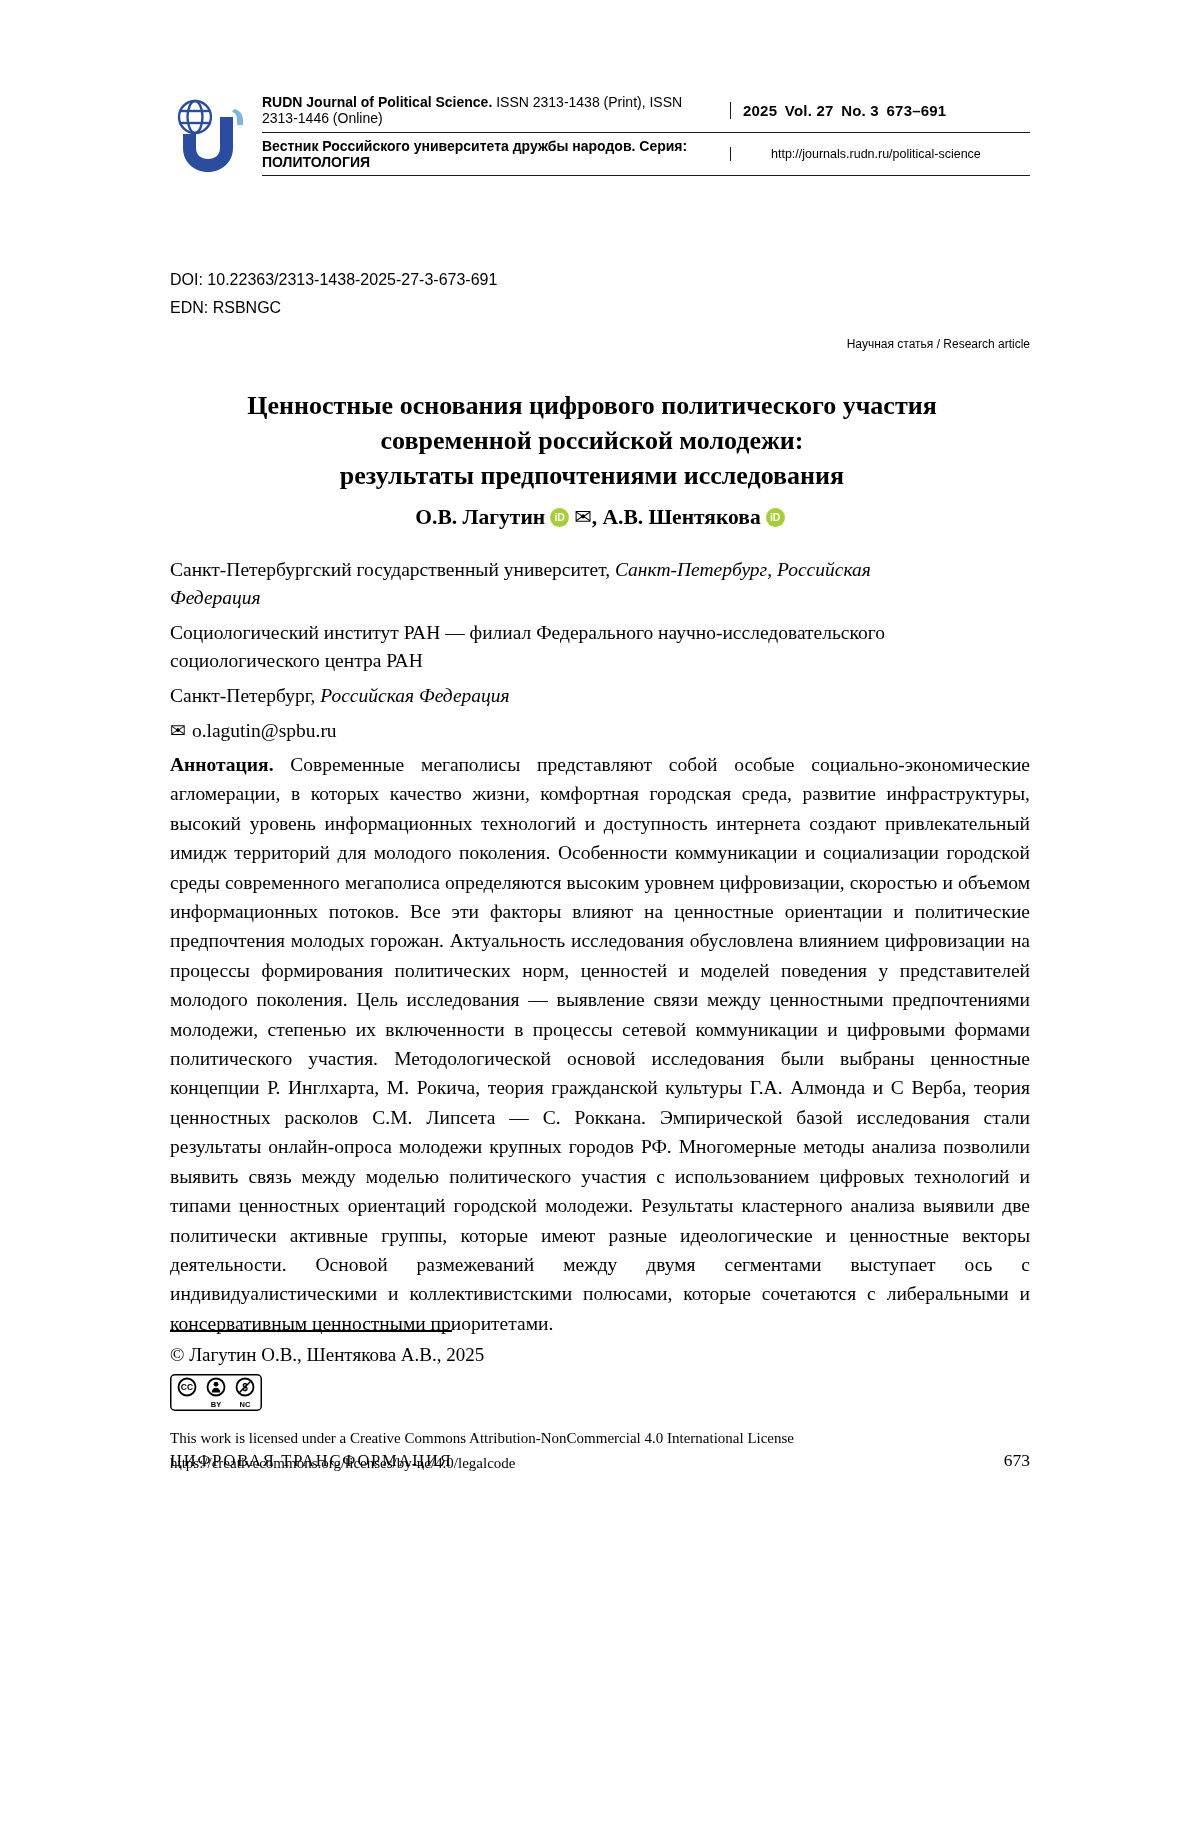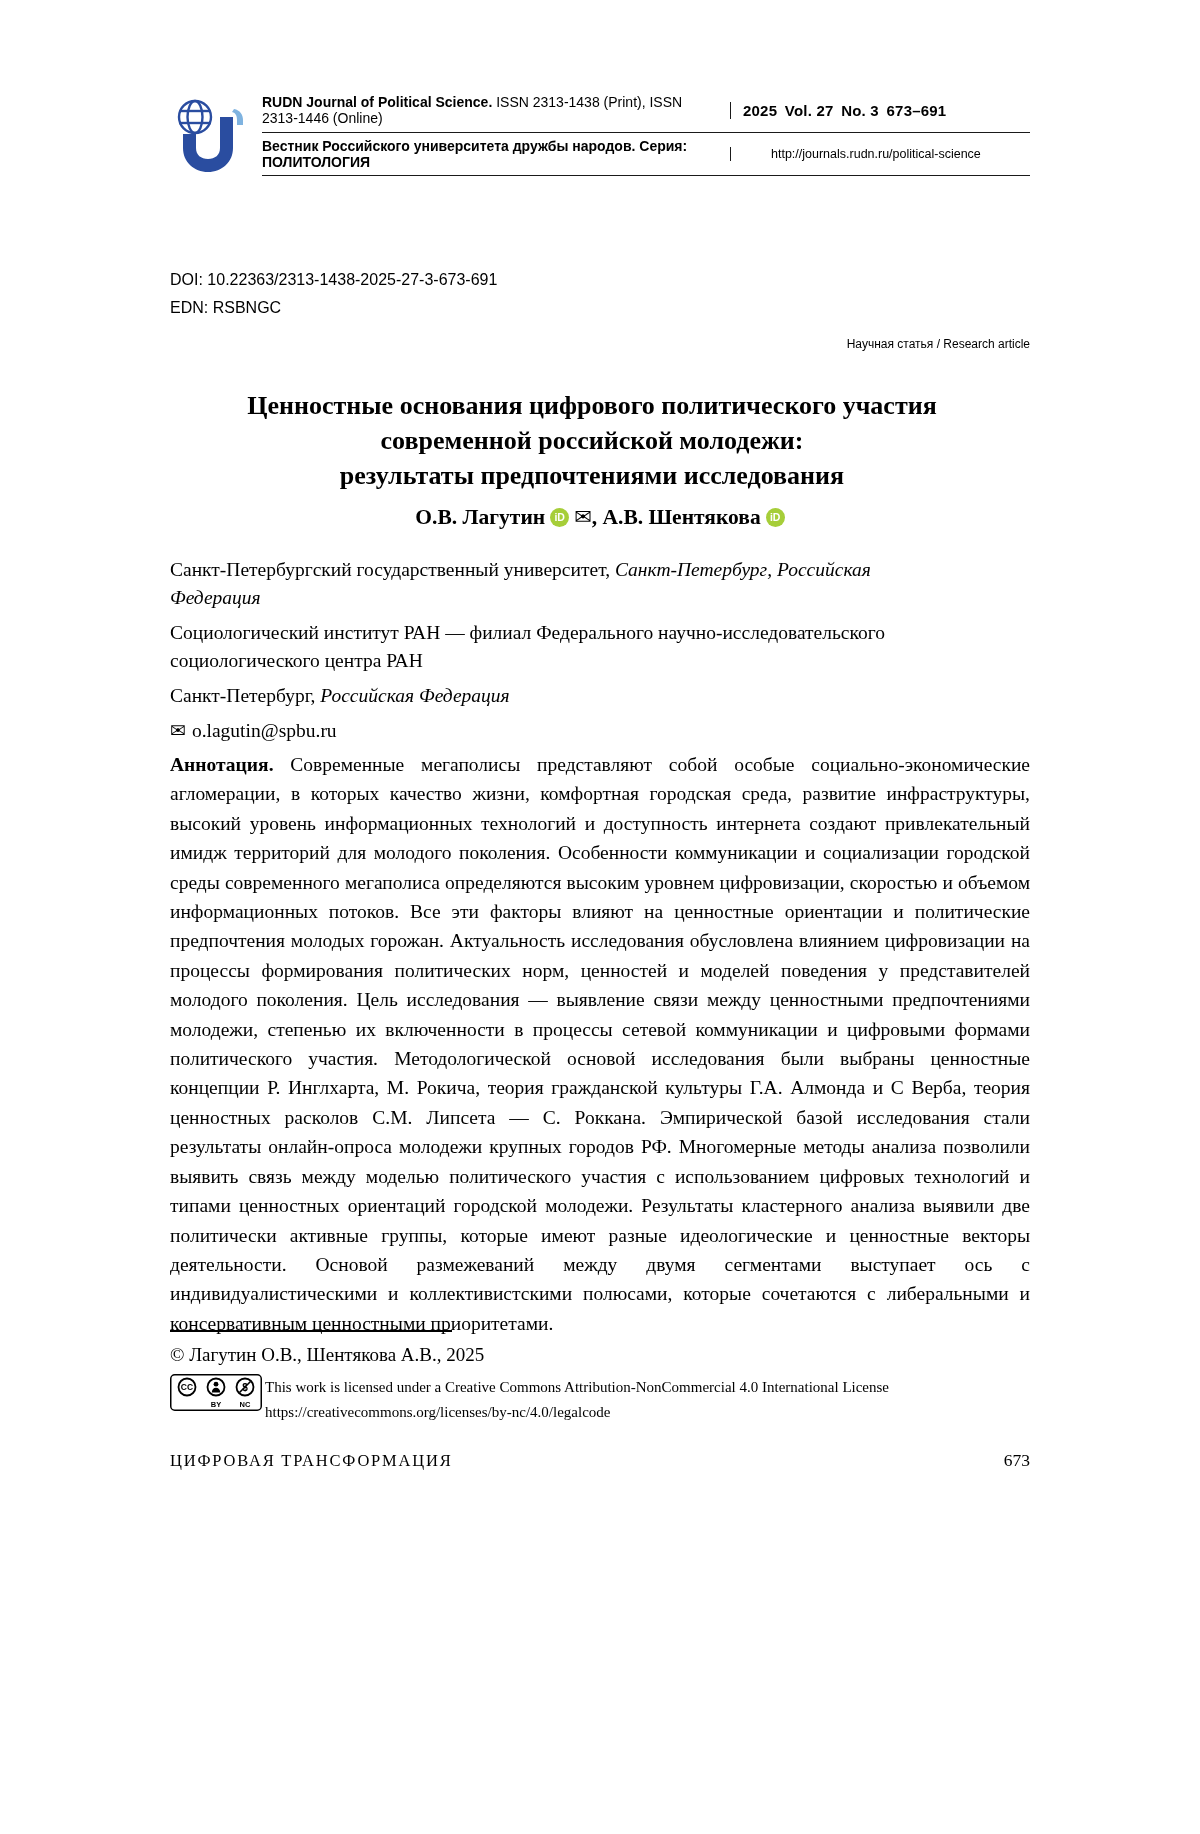--- a/index.html
+++ b/index.html
@@ -47,21 +47,21 @@
   .email-line .env { font-size:19px; margin-right:6px; }
 
   
   .abstract { position:absolute; top:750px; left:88px; right:88px; text-align:justify;
               font-size:19.5px; line-height:29.4px; }
   .abstract-label { font-weight:bold; }
 
   
   .copy-rule { position:absolute; top:1330px; left:88px; width:282px; border-top:2px solid #000; }
   .copyright { position:absolute; top:1344px; left:88px; font-size:19px; }
-  .license { position:absolute; top:1374px; left:88px; right:88px; display:flex; gap:3px; align-items:flex-start; }
+  .license { position:absolute; top:1374px; left:88px; right:88px; display:flex; gap:10px; align-items:flex-start;flex-direction:column; }
   .cc-badge { flex:none; display:inline-block; }
   .license-text { font-size:15px; line-height:25px; padding-top:1px; }
 
   
   .page-footer { position:absolute; top:1450px; left:88px; right:88px; display:flex; justify-content:space-between; align-items:flex-end; }
   .section-name { font-size:16.5px; letter-spacing:1.8px; }
   .page-number { font-size:17.5px; }
 </style>
 </head>
 <body>

